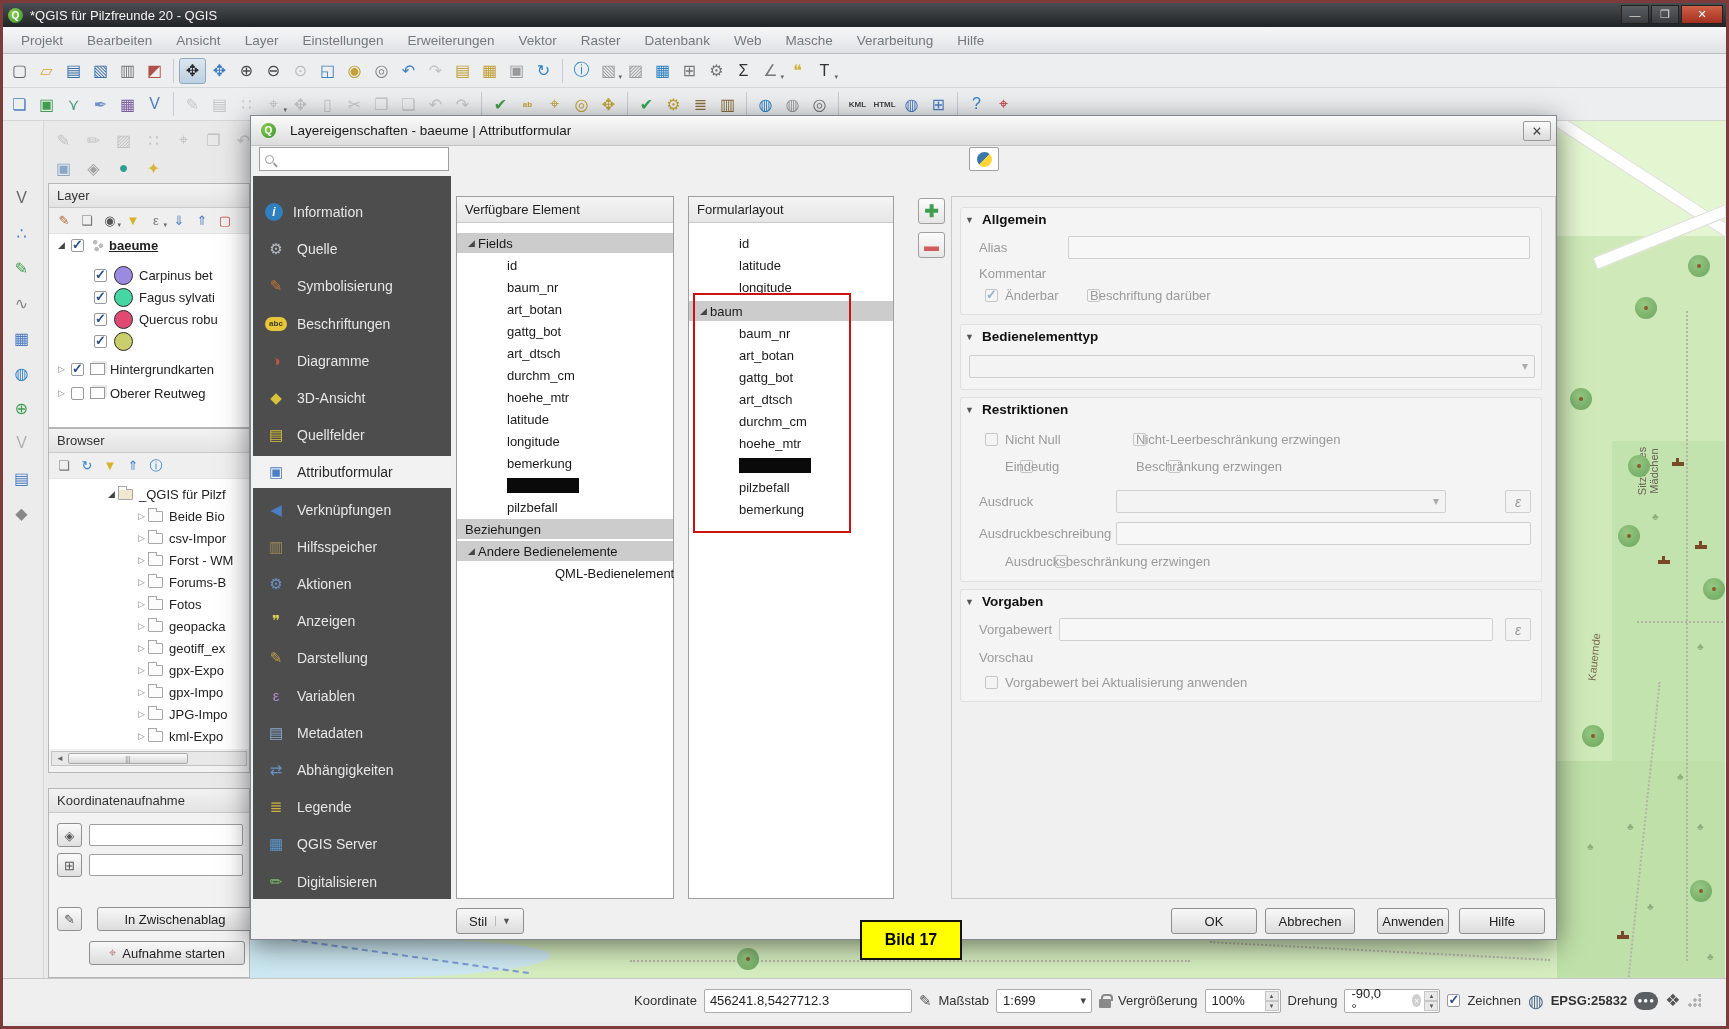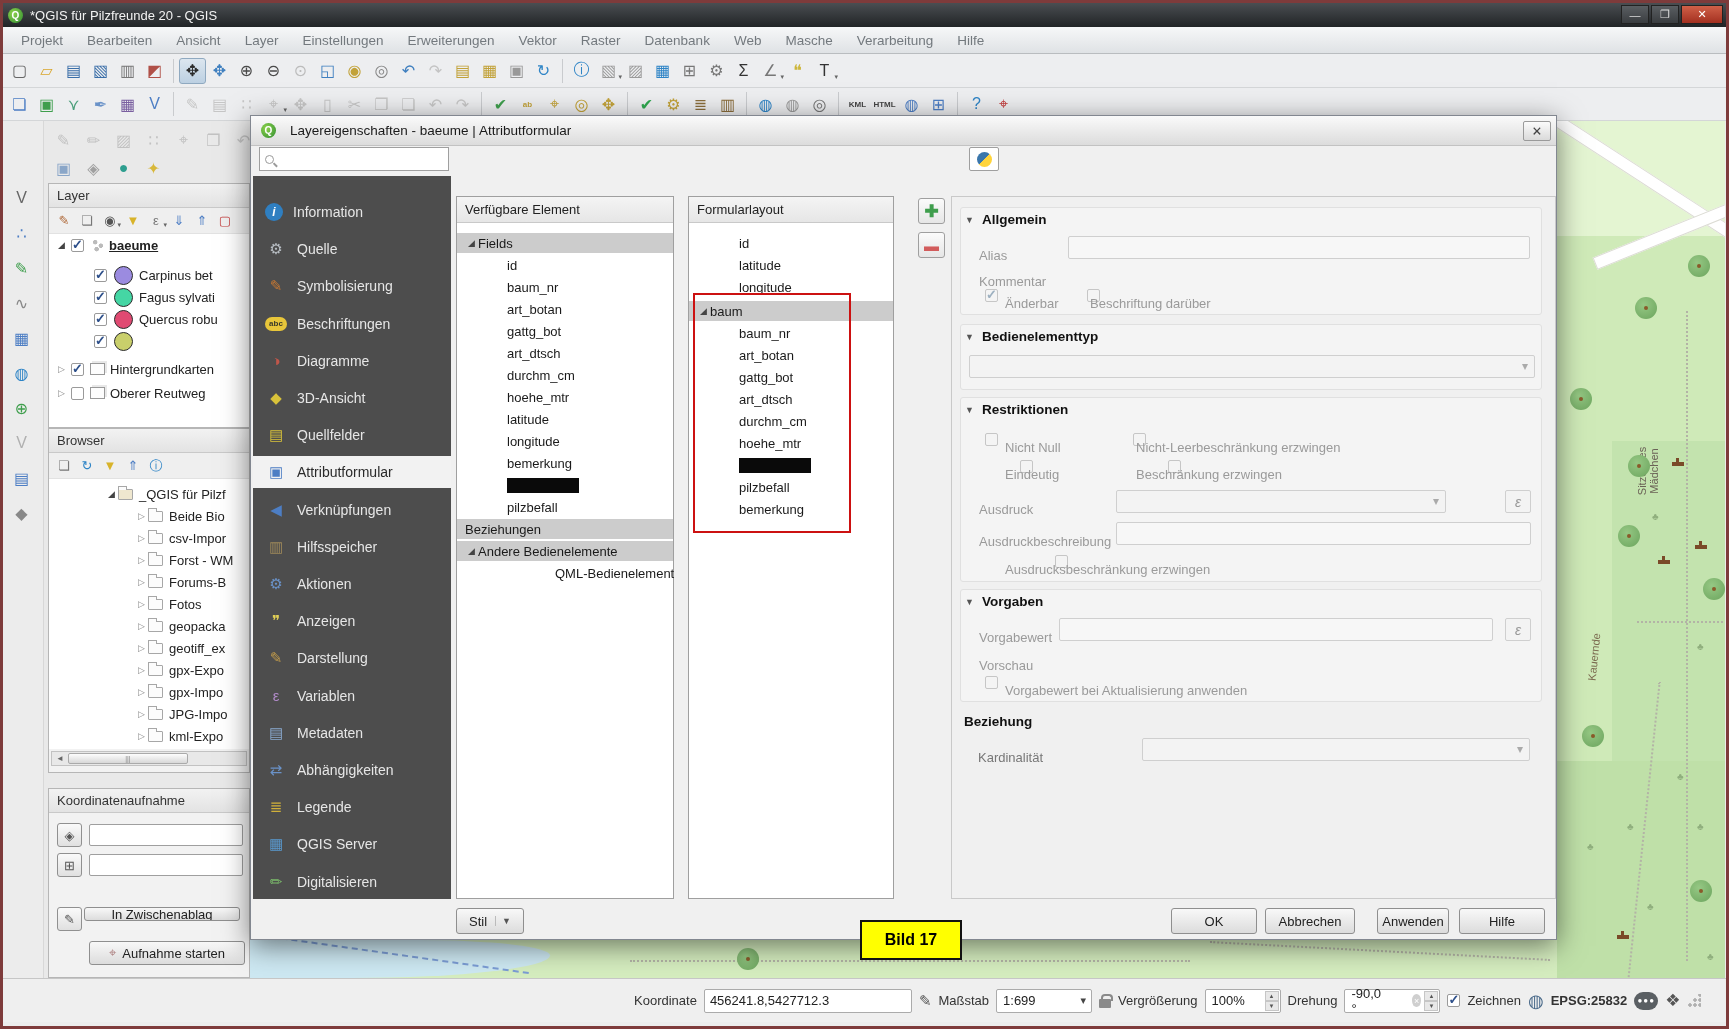--- a/index.html
+++ b/index.html
@@ -97,21 +97,21 @@
   .redact { background:#0a0a0a; height:15px; width:72px; }
   #red-rect { position:absolute; border:2px solid #cc1111; z-index:5; pointer-events:none; }
   #plus-btn,#minus-btn { position:absolute; width:27px; height:26px; border:1px solid #9f9f9f; border-radius:3px; background:linear-gradient(#fbfbfb,#e6e6e6); display:flex; align-items:center; justify-content:center; font-size:17px; font-weight:bold; }
   #plus-btn { color:#3f9e4d; } #minus-btn { color:#d25c5c; font-size:15px; }
 
   #props { position:absolute; left:700px; top:80px; width:605px; height:703px; background:#f0f0f0; border:1px solid #c9c9c9; overflow:hidden; }
   .group { position:absolute; left:8px; width:582px; background:#f4f4f4; border:1px solid #e0e0e0; border-radius:3px; }
   .group.noframe { background:transparent; border:none; }
   .gtitle { position:absolute; left:4px; top:4px; display:flex; align-items:center; gap:8px; font-size:13.5px; color:#111; }
   .garrow { font-size:9px; color:#555; }
-  .plabel { position:absolute; font-size:13px; color:#9a9a9a; white-space:nowrap;margin-top:8px; }
+  .plabel { position:absolute; font-size:13px; color:#9a9a9a; white-space:nowrap; }
   .plabel.dark { color:#3a3a3a; }
   .dinput { position:absolute; background:#f7f7f7; border:1px solid #cfcfcf; border-radius:2px; }
   .dcombo { position:absolute; background:#f3f3f3; border:1px solid #cfcfcf; border-radius:2px; }
   .dcombo::after { content:"▾"; position:absolute; right:6px; top:3px; color:#aaa; font-size:12px; }
   .ebtn { position:absolute; width:26px; height:23px; border:1px solid #cfcfcf; border-radius:2px; background:#f3f3f3; color:#999; font-size:14px; font-style:italic; display:flex; align-items:center; justify-content:center; font-family:"DejaVu Serif",serif; }
 
   #bild-label { position:absolute; left:860px; top:920px; width:102px; height:40px; background:#ffff00; border:2px solid #111; z-index:60; display:flex; align-items:center; justify-content:center; font-size:16px; font-weight:bold; color:#000; }
 
   
   #statusbar { position:absolute; left:0; top:978px; width:1729px; height:44px; background:#efefef; border-top:1px solid #c6c6c6; z-index:70; }
@@ -621,21 +621,21 @@
           <span>◈</span>
         </div>
       <div class="inputbox" style="left:40px; top:35px; width:154px; height:22px;"></div>
       <div class="iconbtn" style="left:8px; top:64px;">
           <span>⊞</span>
         </div>
       <div class="inputbox" style="left:40px; top:65px; width:154px; height:22px;"></div>
       <div class="iconbtn" style="left:8px; top:118px;">
           <span>✎</span>
         </div>
-      <div class="pbtn" style="left:35px; top:118px; width:156px; height:14px; overflow:hidden; white-space:nowrap;">In Zwischenablag</div>
+      <div class="pbtn" style="left:48px; top:118px; width:156px; height:24px; overflow:hidden; white-space:nowrap;">In Zwischenablag</div>
       <div class="pbtn" style="left:40px; top:152px; width:156px; height:24px; gap:6px;">
           <span style="color:#b08585;">⌖</span>
           <span>Aufnahme starten</span>
         </div>
     </div>
   </div>
 
   <div id="map-right">
     <div class="abs" style="left:0;top:0;width:168px;height:115px;background:#e4f5d2;"></div>
     <div class="road" style="left:-45px;top:45px;width:250px;height:13px;transform:rotate(33deg);"></div>
@@ -941,27 +941,20 @@
         <span class="plabel" style="left:18px; top:32px;">Vorgabewert</span>
         <div class="dinput" style="left:98px; top:28px; width:434px; height:23px;"></div>
         <div class="ebtn" style="left:544px; top:28px;">
             <span>ε</span>
           </div>
         <span class="plabel" style="left:18px; top:60px;">Vorschau</span>
         <span class="cb dis abs" style="left:24px; top:85px;"></span>
         <span class="plabel" style="left:44px; top:85px;">Vorgabewert bei Aktualisierung anwenden</span>
       </div>
 
-      <div class="group noframe" style="top:513px; height:75px;">
-        <div class="gtitle">
-            <b>Beziehung</b>
-          </div>
-        <span class="plabel dark" style="left:18px; top:32px; color:#777;">Kardinalität</span>
-        <div class="dcombo" style="left:182px; top:28px; width:388px; height:23px;"></div>
-      </div>
     </div>
 
     <div class="pbtn" style="left:205px; top:792px; width:68px; height:26px; gap:8px;">
         <span>Stil</span>
         <span style="font-size:9px;color:#555;border-left:1px solid #bbb;padding-left:6px;">▼</span>
       </div>
     <div class="pbtn" style="left:920px; top:792px; width:86px; height:26px;">OK</div>
     <div class="pbtn" style="left:1014px; top:792px; width:90px; height:26px;">Abbrechen</div>
     <div class="pbtn" style="left:1112px; top:792px; width:72px; height:26px;margin-left:14px;">Anwenden</div>
     <div class="pbtn" style="left:1208px; top:792px; width:86px; height:26px;">Hilfe</div>

